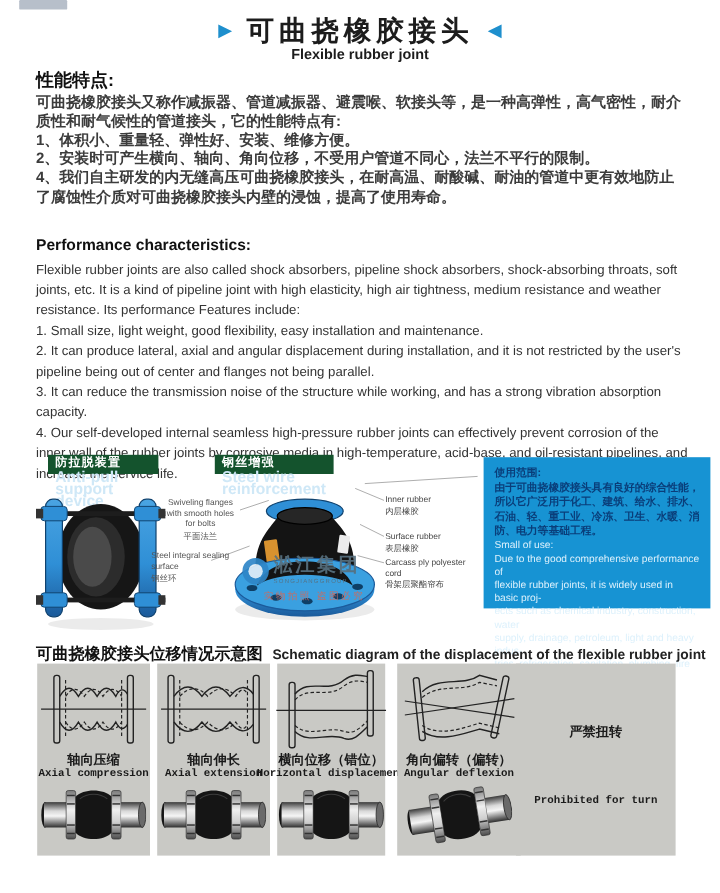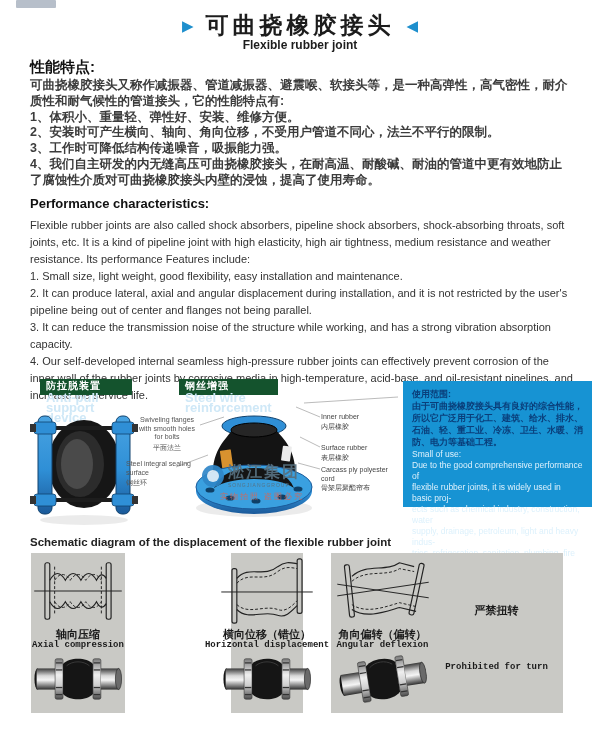--- a/index.html
+++ b/index.html
@@ -63,21 +63,21 @@
   .preline { white-space:pre-line; }
 
   
   .schem-title { position:absolute; left:30px; top:536px; width:560px; display:flex; align-items:baseline; gap:8px; }
   .schem-title .cn { font-size:13.5px; font-weight:bold; color:#111; }
   .schem-title .en { font-size:11.5px; font-weight:bold; color:#222; }
 
   .panel { position:absolute; top:553px; height:160px; background:#c9c9c5; display:flex; flex-direction:column; align-items:center; justify-content:flex-start; }
   #panel-1 { left:31px;  width:94px; }
   #panel-2 { left:131px; width:94px; }
-  #panel-3 { left:231px; width:72px; }
+  #panel-3 { left:231px; width:90px; }
   #panel-4 { left:331px; width:103px; }
   #panel-5 { left:430px; top:553px; height:160px; width:133px; background:#c9c9c5; position:absolute;
              display:flex; flex-direction:column; align-items:center; justify-content:flex-start;gap:46px; }
   .lineart { width:92px; height:72px; margin-top:2px; }
   .p-cn { font-size:11px; font-weight:bold; color:#1a1a1a; line-height:12px; margin-top:1px; white-space:nowrap; }
   .p-en { font-family:"Liberation Mono",monospace; font-size:9px; font-weight:bold; color:#1a1a1a; line-height:11px; white-space:nowrap; }
   .render3d { width:88px; height:50px; margin-top:3px; }
   #panel-5 .render3d { width:104px; height:50px; margin-top:5px; }
   #panel-5 .p-cn { margin-top:0; }
 
@@ -138,21 +138,20 @@
     <span class="title-cn">可曲挠橡胶接头</span>
     <span class="tri">◀</span>
   </div>
   <div class="subtitle">Flexible rubber joint</div>
 
   <div class="h-cn">性能特点:</div>
   <div class="cn-block">
     <p>可曲挠橡胶接头又称作减振器、管道减振器、避震喉、软接头等，是一种高弹性，高气密性，耐介质性和耐气候性的管道接头，它的性能特点有:</p>
     <p>1、体积小、重量轻、弹性好、安装、维修方便。</p>
     <p>2、安装时可产生横向、轴向、角向位移，不受用户管道不同心，法兰不平行的限制。</p>
-    <p>3、工作时可降低结构传递噪音，吸振能力强。</p>
     <p>4、我们自主研发的内无缝高压可曲挠橡胶接头，在耐高温、耐酸碱、耐油的管道中更有效地防止了腐蚀性介质对可曲挠橡胶接头内壁的浸蚀，提高了使用寿命。</p>
   </div>
 
   <div class="h-en">Performance characteristics:</div>
   <div class="en-block">
     <p>Flexible rubber joints are also called shock absorbers, pipeline shock absorbers, shock-absorbing throats, soft joints, etc. It is a kind of pipeline joint with high elasticity, high air tightness, medium resistance and weather resistance. Its performance Features include:</p>
     <p>1. Small size, light weight, good flexibility, easy installation and maintenance.</p>
     <p>2. It can produce lateral, axial and angular displacement during installation, and it is not restricted by the user's pipeline being out of center and flanges not being parallel.</p>
     <p>3. It can reduce the transmission noise of the structure while working, and has a strong vibration absorption capacity.</p>
     <p>4. Our self-developed internal seamless high-pressure rubber joints can effectively prevent corrosion of the inner wall of the rubber joints by corrosive media in high-temperature, acid-base, and oil-resistant pipelines, and increase the service life.</p>
@@ -256,20 +255,21 @@
     <div class="rb-hen">Small of use:</div>
     <div class="rb-en preline">Due to the good comprehensive performance of
 flexible rubber joints, it is widely used in basic proj-
 ects such as chemical industry, construction, water
 supply, drainage, petroleum, light and heavy indus-
 tries, refrigeration, sanitation, plumbing, fire fight-
 ing, and electric power.</div>
   </div>
 
   <div class="schem-title">
+    <span class="cn">可曲挠橡胶接头位移情况示意图</span>
     <span class="en">Schematic diagram of the displacement of the flexible rubber joint</span>
   </div>
 
   <div class="panel" id="panel-1">
     <svg class="lineart" viewBox="0 0 94 74" fill="none" stroke="#222">
       <line x1="2" y1="37" x2="92" y2="37" stroke-width="1"></line>
       <rect x="13" y="8" width="5" height="58" rx="2" stroke-width="1.2"></rect>
       <rect x="76" y="8" width="5" height="58" rx="2" stroke-width="1.2"></rect>
       <line x1="23" y1="12" x2="23" y2="62" stroke-dasharray="3,2"></line>
       <line x1="71" y1="12" x2="71" y2="62" stroke-dasharray="3,2"></line>
@@ -278,20 +278,38 @@
       <path d="M23,26 Q31,14 39,26 Q47,14 55,26 Q63,14 71,26" stroke-dasharray="3,2"></path>
       <path d="M23,48 Q31,60 39,48 Q47,60 55,48 Q63,60 71,48" stroke-dasharray="3,2"></path>
     </svg>
     <div class="p-cn">轴向压缩</div>
     <div class="p-en">Axial compression</div>
     <svg class="render3d" viewBox="0 0 100 56">
         <use href="#joint3d"></use>
       </svg>
   </div>
 
+  <div class="panel" id="panel-2">
+    <svg class="lineart" viewBox="0 0 94 74" fill="none" stroke="#222">
+      <line x1="2" y1="37" x2="92" y2="37" stroke-width="1"></line>
+      <rect x="8" y="8" width="5" height="58" rx="2" stroke-width="1.2"></rect>
+      <rect x="81" y="8" width="5" height="58" rx="2" stroke-width="1.2"></rect>
+      <line x1="18" y1="12" x2="18" y2="62" stroke-dasharray="3,2"></line>
+      <line x1="76" y1="12" x2="76" y2="62" stroke-dasharray="3,2"></line>
+      <path d="M13,26 Q25,10 37,26 Q49,10 61,26 Q72,12 81,24" stroke-width="1.2"></path>
+      <path d="M13,48 Q25,64 37,48 Q49,64 61,48 Q72,62 81,50" stroke-width="1.2"></path>
+      <path d="M18,26 Q30,13 42,26 Q54,13 66,26 Q72,16 76,24" stroke-dasharray="3,2"></path>
+      <path d="M18,48 Q30,61 42,48 Q54,61 66,48 Q72,58 76,50" stroke-dasharray="3,2"></path>
+    </svg>
+    <div class="p-cn">轴向伸长</div>
+    <div class="p-en">Axial extension</div>
+    <svg class="render3d" viewBox="0 0 100 56">
+        <use href="#joint3d"></use>
+      </svg>
+  </div>
 
   <div class="panel" id="panel-3">
     <svg class="lineart" viewBox="0 0 94 74" fill="none" stroke="#222">
       <line x1="0" y1="38" x2="94" y2="38" stroke-width="1"></line>
       <rect x="11" y="14" width="5" height="56" rx="2" stroke-width="1.2"></rect>
       <rect x="78" y="4" width="5" height="56" rx="2" stroke-width="1.2"></rect>
       <path d="M16,24 C28,10 44,24 58,12 C66,6 72,8 78,9" stroke-width="1.2"></path>
       <path d="M16,56 C28,68 44,56 58,62 C66,65 72,58 78,52" stroke-width="1.2"></path>
       <path d="M16,29 C28,16 44,29 58,17 C66,11 72,13 78,14" stroke-dasharray="3,2"></path>
       <path d="M16,51 C28,62 44,51 58,56 C66,59 72,53 78,47" stroke-dasharray="3,2"></path>

